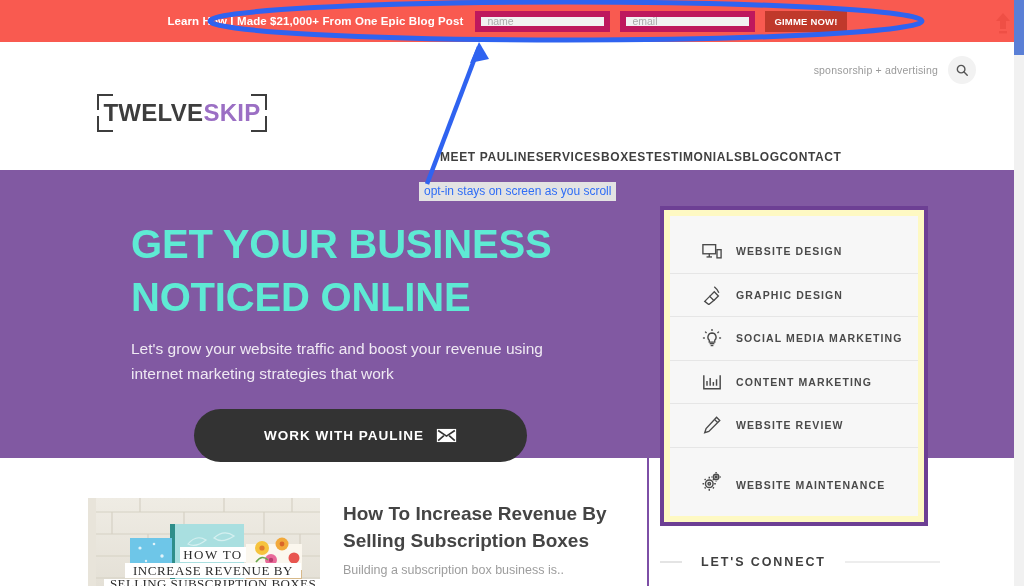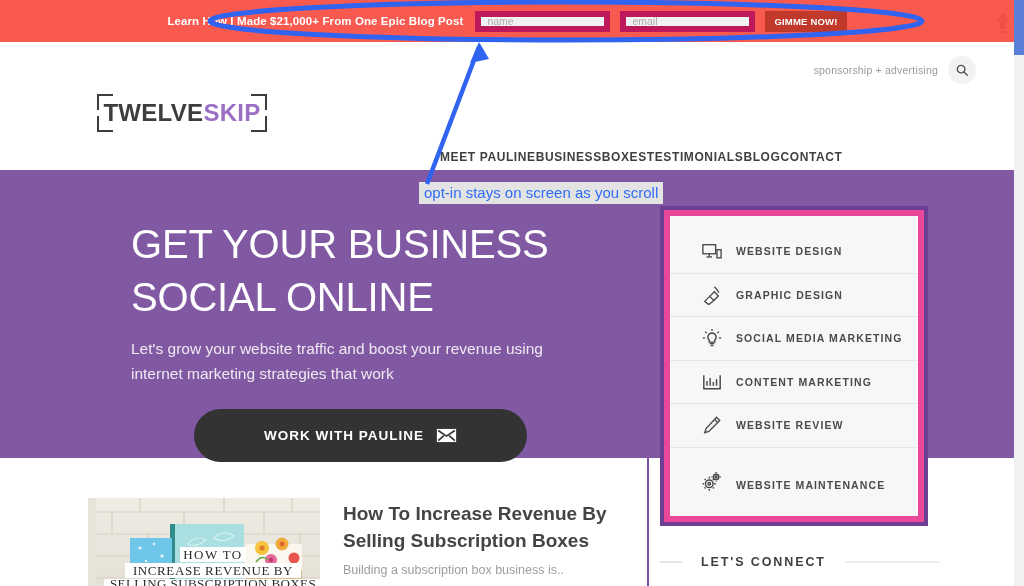--- a/index.html
+++ b/index.html
@@ -95,41 +95,41 @@
     white-space:nowrap; cursor:pointer;
   }
 
   
   .hero{
     position:absolute; left:0; top:170px; width:1014px; height:288px;
     background:#8159a2;
   }
   .hero-title{
     position:absolute; left:131px; top:48px; width:470px;
-    color:#ffffff; font-size:40px; line-height:53px; font-weight:normal;
+    color:#5eead4; font-size:40px; line-height:53px; font-weight:bold;
     letter-spacing:-.2px;
   }
   .hero-sub{
     position:absolute; left:131px; top:166px; width:430px;
     color:#efe9f3; font-size:15.5px; line-height:25px; font-weight:normal;
   }
   .hero-cta{
     position:absolute; left:194px; top:409px;
     width:333px; height:53px; background:#333333; border-radius:27px;
     display:flex; align-items:center; justify-content:center; gap:12px;
     cursor:pointer; z-index:4;
   }
   .hero-cta-label{
     color:#ffffff; font-size:13.5px; font-weight:bold; letter-spacing:1px;
   }
 
   
   .svc-outer{
     position:absolute; left:660px; top:206px; width:268px; height:320px;
-    border:4px solid #6d3f94; background:#ec4899; z-index:4;
+    border:4px solid #6d3f94; background:#fef9c3; z-index:4;
   }
   .svc-card{
     position:absolute; left:6px; top:6px; right:6px; bottom:6px;
     background:#f7f7f7;
     padding:14px 0 10px 0;
   }
   .svc-row{
     display:flex; align-items:center; height:43.5px; padding:0 0 0 32px;
     border-bottom:1px solid #e6e6e6; gap:14px; cursor:pointer;
   }
@@ -168,21 +168,21 @@
     white-space:nowrap;
   }
   .connect-divider{
     position:absolute; left:647px; top:0px; width:2px; height:128px; background:#7d4fa6;
   }
 
   
   .anno-layer{ position:absolute; left:0; top:0; width:1024px; height:586px; z-index:30; pointer-events:none; }
   .anno-label{
     position:absolute; left:419px; top:182px;
-    background:#e3e3e3; color:#2f6df6; font-size:15px;
+    background:#e3e3e3; color:#2f6df6; font-size:12px;
     padding:2px 5px 3px 5px; white-space:nowrap;
     font-family:"Liberation Sans", sans-serif;
   }
 </style>
 </head>
 <body>
 
 <div id="page">
 
   <div class="header">
@@ -203,32 +203,32 @@
         <span class="logo-brk brk-tr"></span>
         <span class="logo-brk brk-bl"></span>
         <span class="logo-brk brk-br"></span>
         <span class="logo-text logo-a">TWELVE</span>
           <span class="logo-text logo-b">SKIP</span>
       </div>
     </div>
 
     <nav class="nav">
       <span class="nav-item">MEET PAULINE</span>
-      <span class="nav-item">BUSINESS</span>
+      <span class="nav-item">SERVICES</span>
       <span class="nav-item">BOXES</span>
       <span class="nav-item">TESTIMONIALS</span>
       <span class="nav-item">BLOG</span>
       <span class="nav-item">CONTACT</span>
     </nav>
   </div>
 
   <div class="hero">
     <div class="hero-title">
       <div>GET YOUR BUSINESS</div>
-      <div>SOCIAL ONLINE</div>
+      <div>NOTICED ONLINE</div>
     </div>
     <div class="hero-sub">Let's grow your website traffic and boost your revenue using internet marketing strategies that work</div>
   </div>
 
   <div class="hero-cta">
     <span class="hero-cta-label">WORK WITH PAULINE</span>
     <svg width="21" height="15" viewBox="0 0 24 17">
       <rect x="1" y="1" width="22" height="15" fill="#fff"></rect>
       <path d="M2.5 2.8 L12 9.2 L21.5 2.8" stroke="#333" stroke-width="1.9" fill="none"></path>
       <path d="M2.5 14.4 L9 8.6 M21.5 14.4 L15 8.6" stroke="#333" stroke-width="1.9" fill="none"></path>

